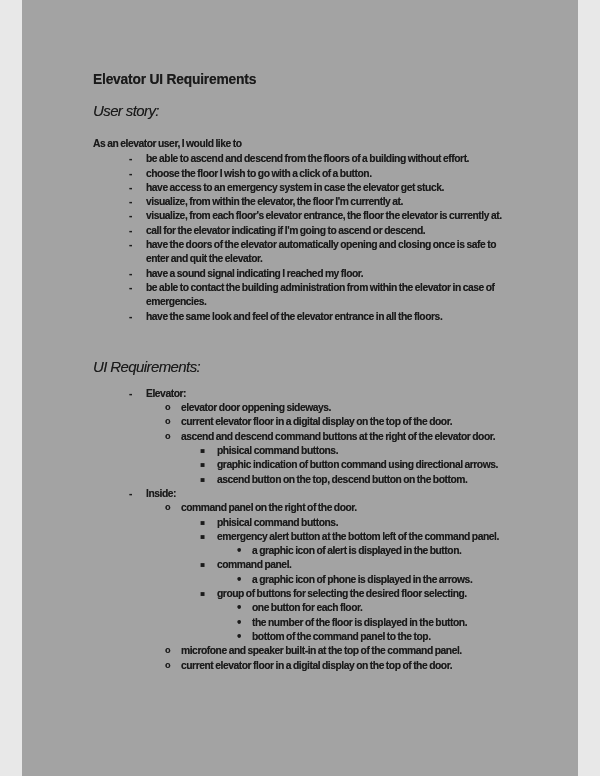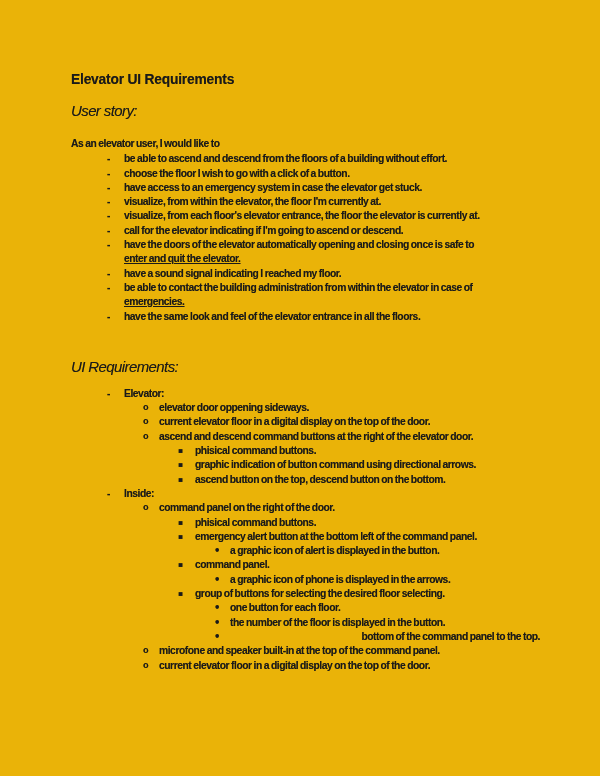--- a/index.html
+++ b/index.html
@@ -1,19 +1,19 @@
 <!DOCTYPE html>
 <html><head>
 <meta charset="utf-8">
 <style>
   html,body { margin:0; padding:0; background:#e8e8e8; }
   .page {
     position:relative;
-    width:600px; height:776px;
-    background:#eab308;
+    width:556px; height:776px;
+    background:#a3a3a3;
     margin:0 auto;
     overflow:hidden;
     font-family:"Liberation Sans", sans-serif;
     color:#1a1a1a;
     -webkit-font-smoothing:antialiased;
   }
   .content { padding:71px 60px 0 71px; }
 
   .doc-title {
     font-size:13.8px; font-weight:700; line-height:18px;
@@ -40,23 +40,23 @@
   .list.uir-list { margin-top:10px; }
 
   .li { position:relative; }
   .li .m { position:absolute; top:0; line-height:14.3px; }
 
   
   .l1 { padding-left:53px; }  .l1 .m { left:36px; }
   .l2 { padding-left:88px; }  .l2 .m { left:72px; }
   .l3 { padding-left:124px; } .l3 .m { left:107px; }
   .l4 { padding-left:159px; } .l4 .m { left:143px; }
-  .cont.c1 { padding-left:53px;text-decoration:underline; }
+  .cont.c1 { padding-left:53px; }
   .cont.c3 { padding-left:124px; }
-  .cont.c4 { padding-left:159px;text-align:right; }
+  .cont.c4 { padding-left:159px; }
 
   .m.dash { font-size:10.3px; }
   .m.o { font-family:"Liberation Mono", monospace; font-size:9.5px; font-weight:700; }
   .m.sq { font-family:"DejaVu Sans", sans-serif; font-size:7.5px; }
   .m.dot { font-family:"DejaVu Sans", sans-serif; font-size:10px; }
 </style>
 </head>
 <body>
 
 <div class="page">

